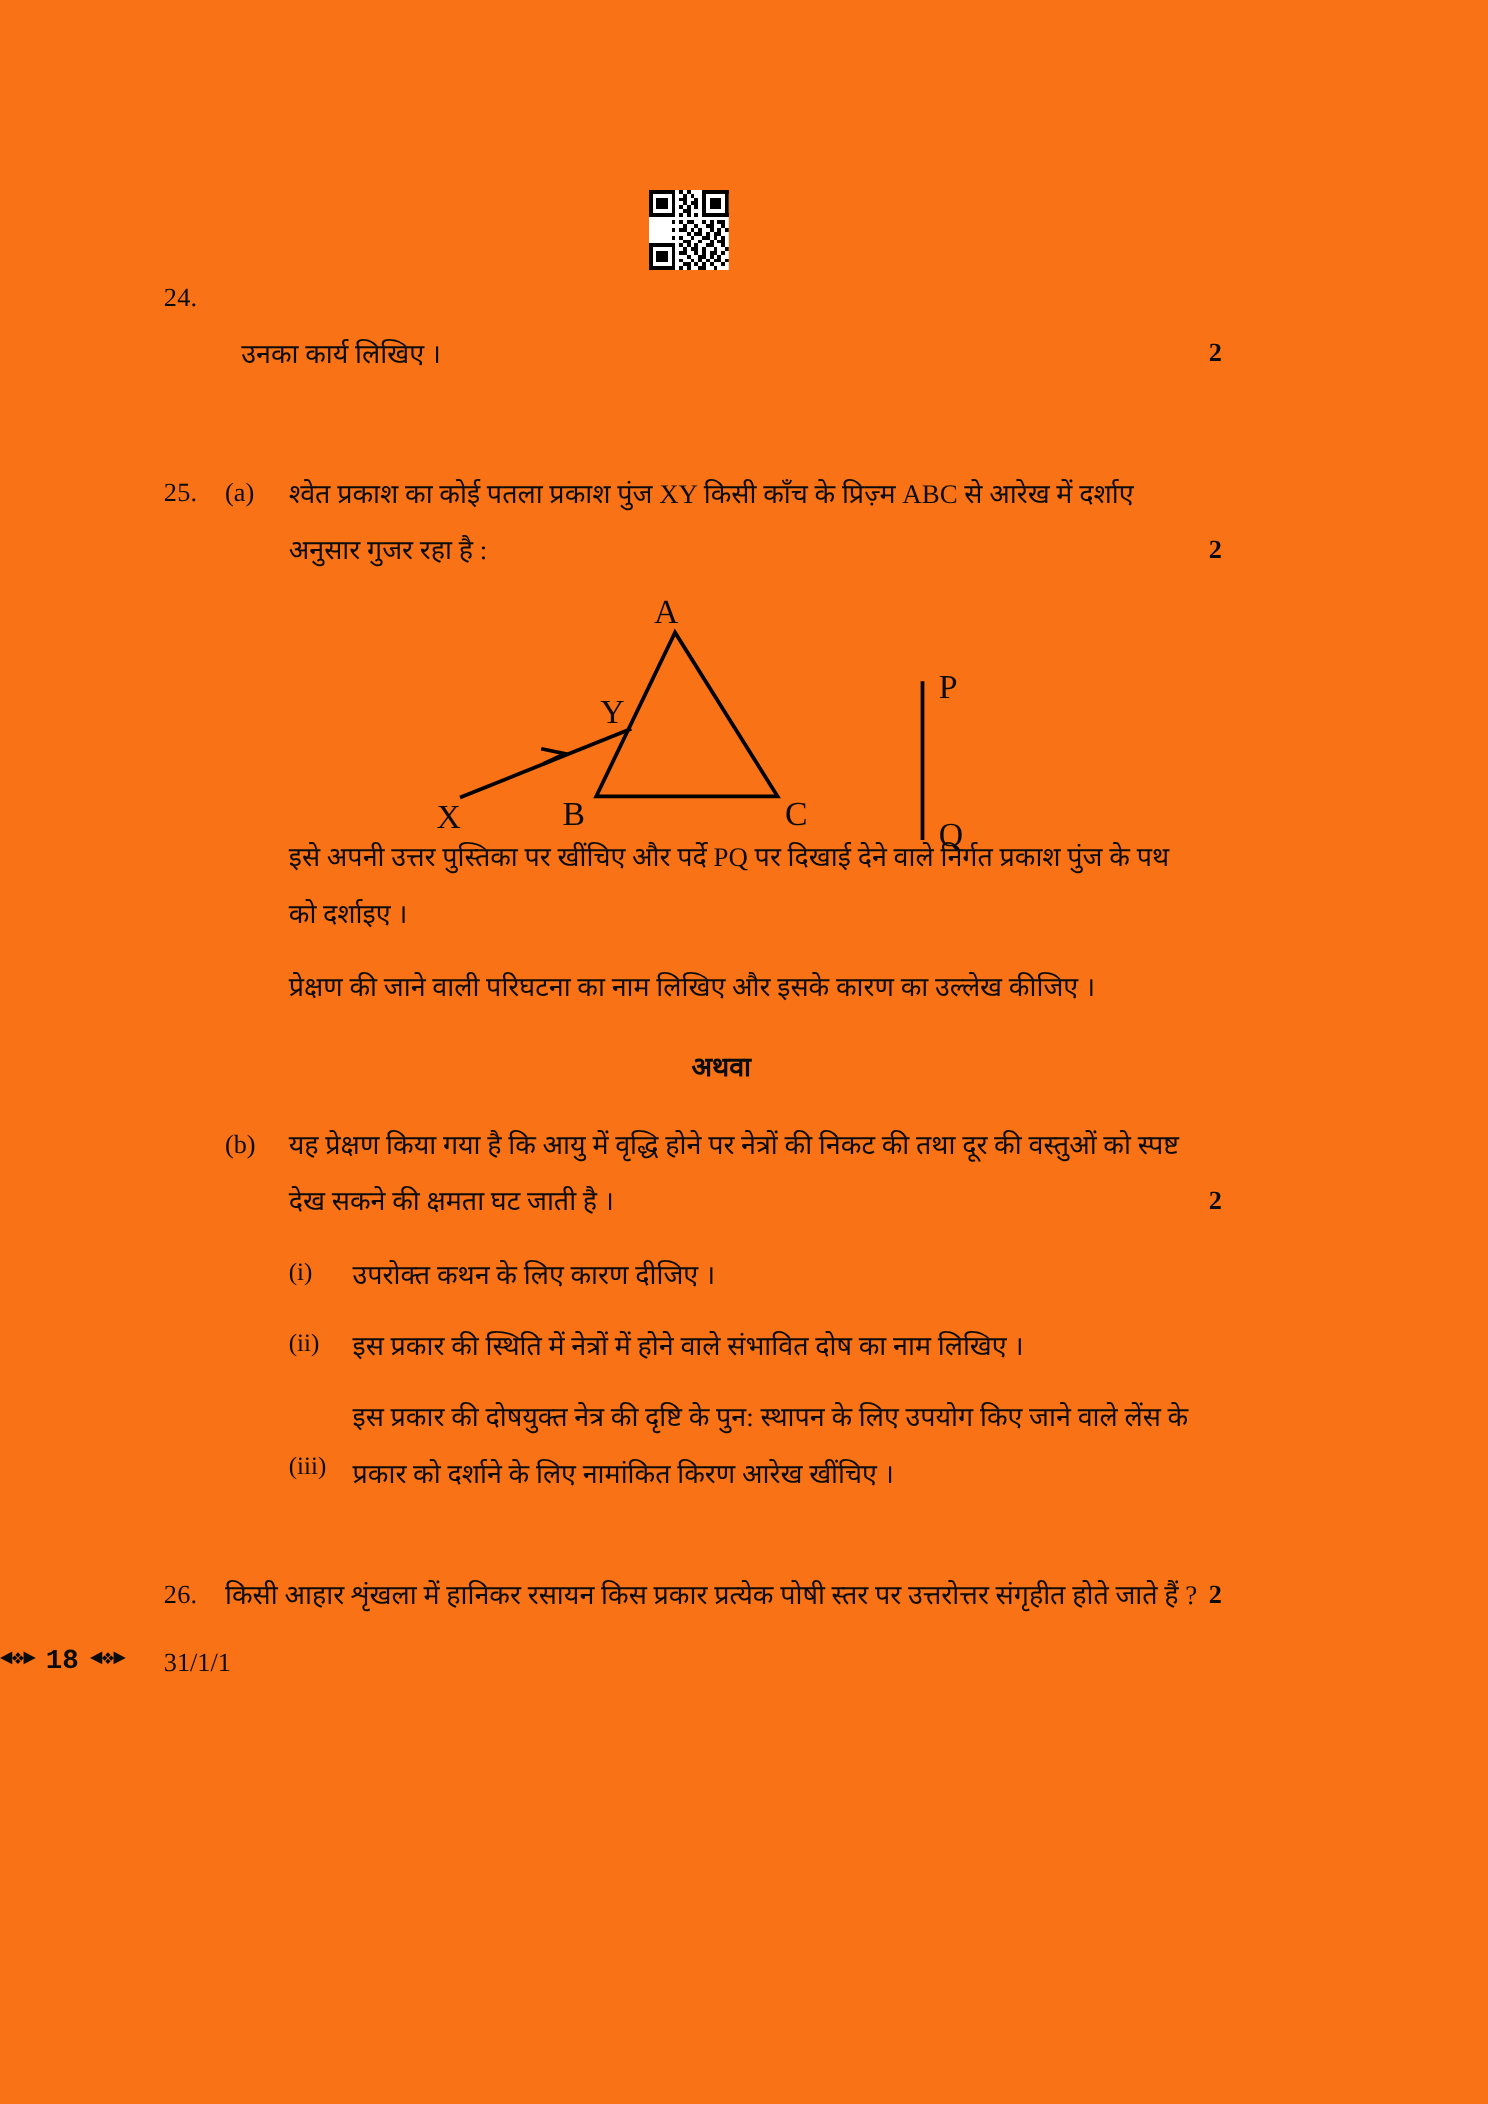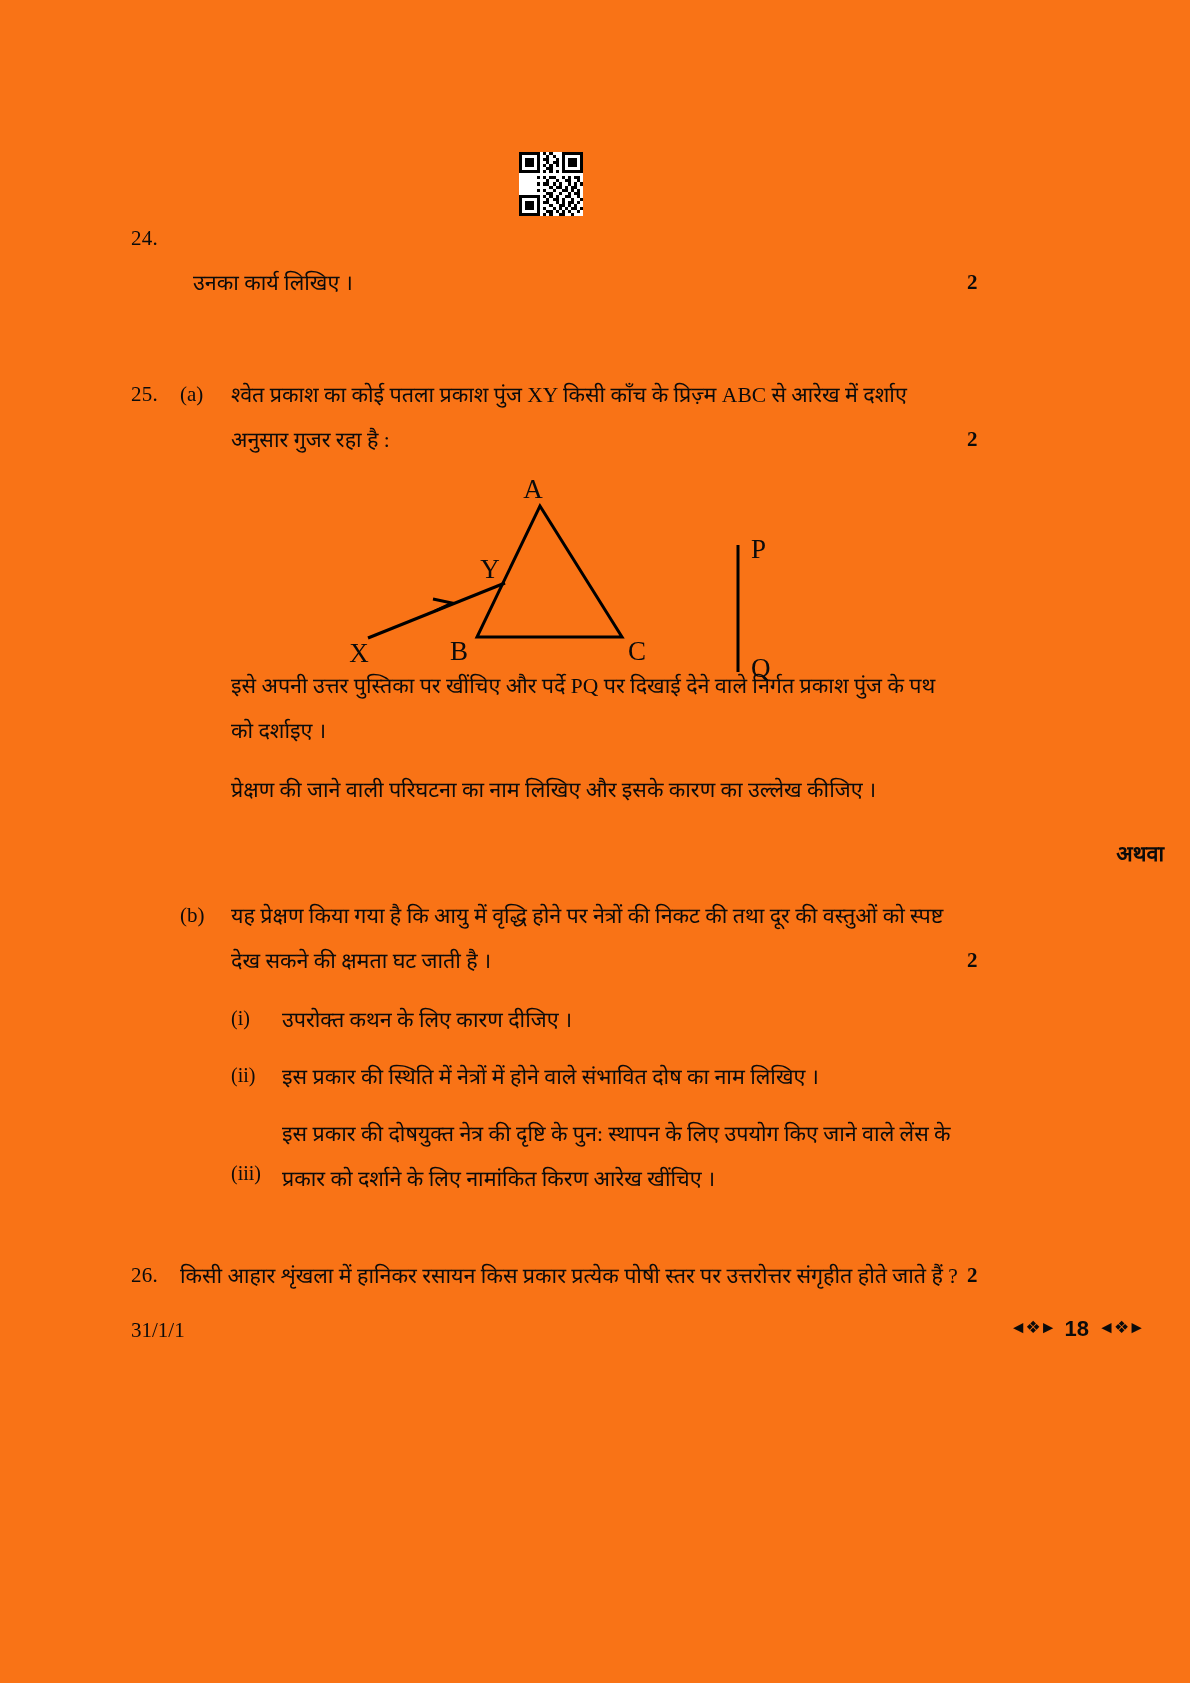--- a/index.html
+++ b/index.html
@@ -80,24 +80,24 @@
     left: 131px;
     top: 1318px;
     font-size: 21px;
     font-family: "Liberation Serif", "DejaVu Serif", serif;
   }
   .footer-center {
     position: absolute;
     left: 0;
     top: 1316px;
     width: 1144px;
-    text-align: right;
+    text-align: left;
     font-size: 22px;
     font-weight: bold;
-    font-family: Liberation Sans, sans-serif;
+    font-family: Liberation Mono, monospace;
   }
   .footer-center .orn {
     font-size: 17px;
     font-weight: normal;
     vertical-align: 3px;
     letter-spacing: -1px;
   }
   .footer-center .pageno {
     margin: 0 9px;
   }
@@ -242,21 +242,21 @@
       <text x="307" y="190" font-family="Liberation Serif, DejaVu Serif, serif" font-size="27" fill="#0b0b0b" text-anchor="middle">C</text>
       <text x="421" y="88" font-family="Liberation Serif, DejaVu Serif, serif" font-size="27" fill="#0b0b0b">P</text>
       <text x="421" y="207" font-family="Liberation Serif, DejaVu Serif, serif" font-size="27" fill="#0b0b0b">Q</text>
     </svg>
   </div>
 
   <div class="line" style="left:231px; top:673px;">इसे अपनी उत्तर पुस्तिका पर खींचिए और पर्दे PQ पर दिखाई देने वाले निर्गत प्रकाश पुंज के पथ</div>
   <div class="line" style="left:231px; top:718px;">को दर्शाइए ।</div>
   <div class="line" style="left:231px; top:777px;">प्रेक्षण की जाने वाली परिघटना का नाम लिखिए और इसके कारण का उल्लेख कीजिए ।</div>
 
-  <div class="centered" style="left:10px; top:838px; width:1154px;text-align:right;">अथवा</div>
+  <div class="centered" style="left:0; top:838px; width:1154px;">अथवा</div>
 
   <div class="sublabel" style="left:180px; top:903px;">(b)</div>
   <div class="line" style="left:231px; top:903px;">यह प्रेक्षण किया गया है कि आयु में वृद्धि होने पर नेत्रों की निकट की तथा दूर की वस्तुओं को स्पष्ट</div>
   <div class="line" style="left:231px; top:948px;">देख सकने की क्षमता घट जाती है ।</div>
   <div class="marks" style="left:967px; top:948px;">2</div>
 
   <div class="romanlabel" style="left:231px; top:1007px;">(i)</div>
   <div class="line" style="left:282px; top:1007px;">उपरोक्त कथन के लिए कारण दीजिए ।</div>
 
   <div class="romanlabel" style="left:231px; top:1064px;">(ii)</div>

